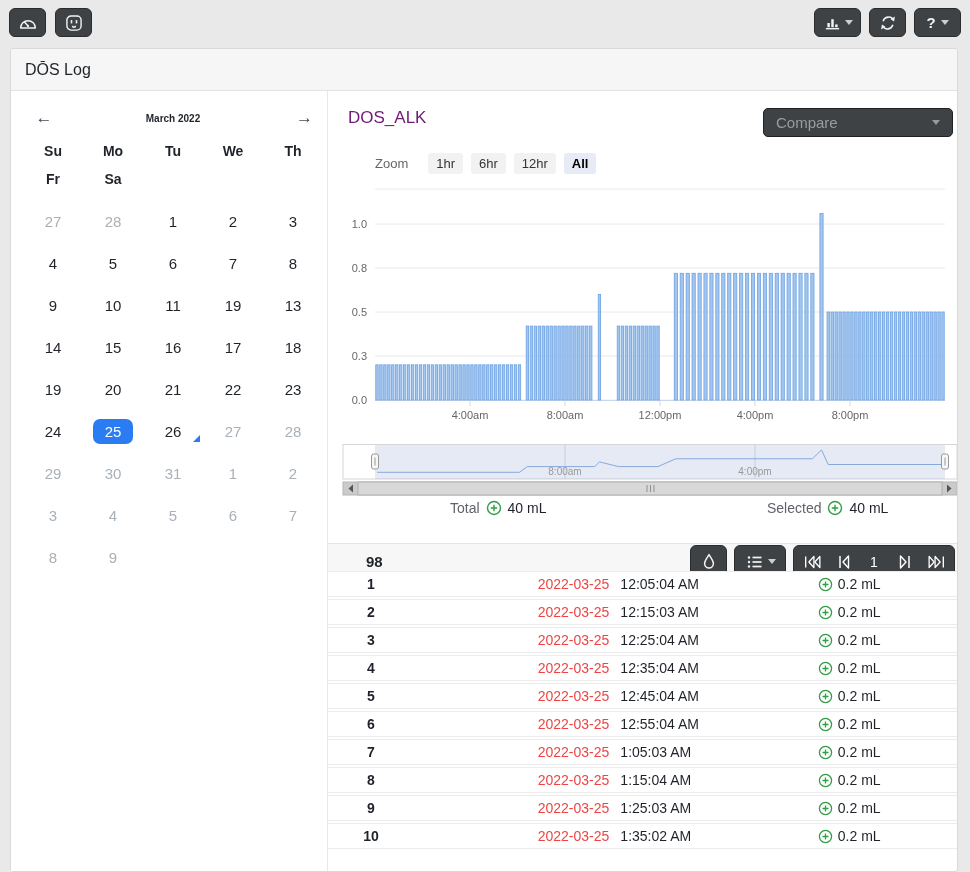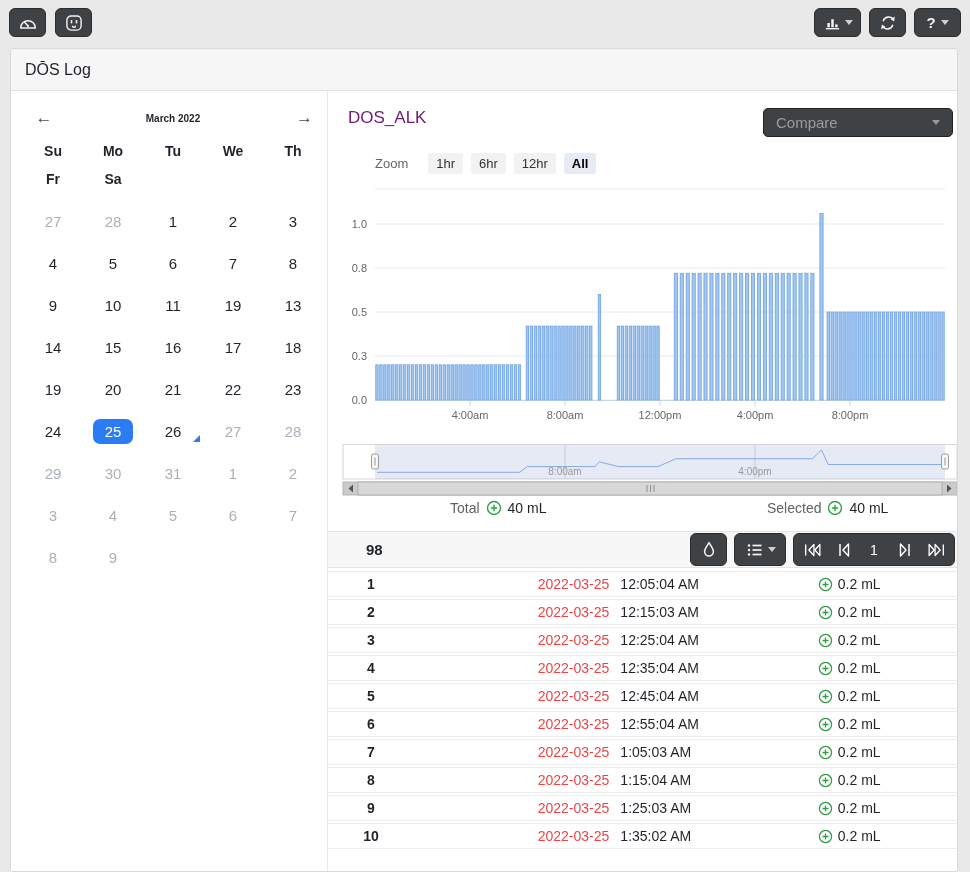--- a/index.html
+++ b/index.html
@@ -91,21 +91,21 @@
   .totals { position:absolute; left:0; top:407px; width:629px; height:26px; font-size:14px; }
   .total-block, .selected-block {
     position:absolute; top:2px; display:flex; align-items:center; gap:6px;
   }
   .total-block { left:122px; }
   .selected-block { left:439px; }
   .totals .t-lbl { color:#5f6368; }
   .totals .t-val { color:#1f2329; }
   
   .table-toolbar {
-    position:absolute; left:0; top:440px; width:629px; height:37px;
+    position:absolute; left:0; top:452px; width:629px; height:37px;
     background:#f7f7f7; border-top:1px solid #e4e4e4; border-bottom:1px solid #e4e4e4;
   }
   .row-count { position:absolute; left:38px; top:9px; font-size:15px; font-weight:bold; }
   .toolbar-buttons { position:absolute; right:2px; top:1px; display:flex; gap:7px; height:33px; }
   .icon-btn { width:37px; height:33px; }
   .icon-btn.wide { width:52px; gap:3px; }
   .pager { display:flex; align-items:center; padding:0 3px; }
   .pager button {
     background:none; border:none; width:31px; height:31px; cursor:pointer;
     display:flex; align-items:center; justify-content:center;

